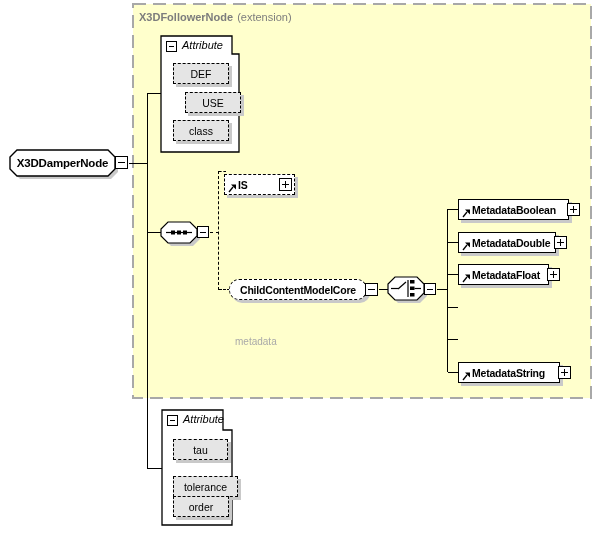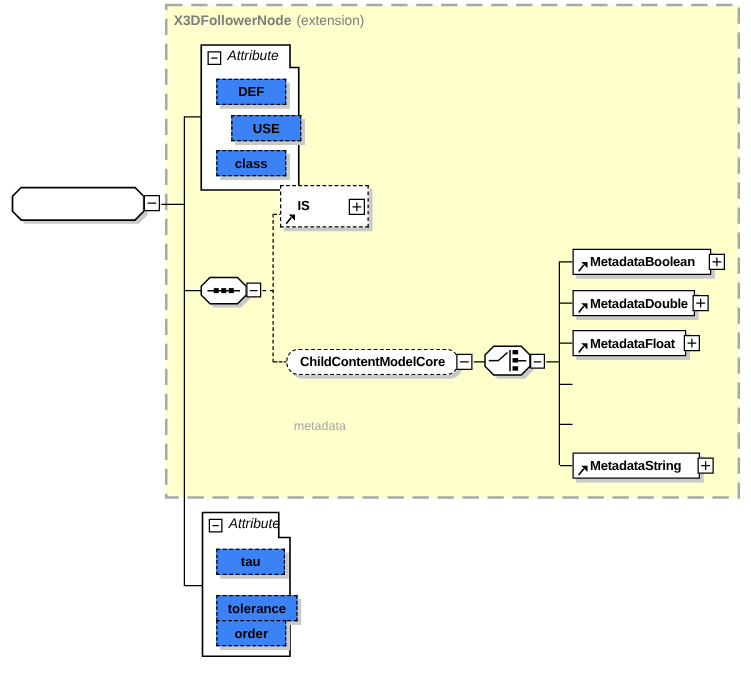--- a/index.html
+++ b/index.html
@@ -36,23 +36,23 @@
   
   .ln{position:absolute;background:#000;z-index:1;}
   .dash-h{position:absolute;border-top:1px dashed #000;height:0;z-index:1;}
   .dash-v{position:absolute;border-left:1px dashed #000;width:0;z-index:1;}
   
   .ext-title{position:absolute;left:139px;top:11px;font-size:11px;color:#7d7d7d;z-index:2;white-space:nowrap;}
   .ext-title .b{font-weight:bold;}
   .ext-title .s{margin-left:4px;font-weight:normal;}
   .attr-hdr{position:absolute;font-size:11px;font-style:italic;color:#000;z-index:4;white-space:nowrap;}
   .attr-item{
-    position:absolute;box-sizing:border-box;background:#3b82f6;border:1px dashed #000;
+    position:absolute;box-sizing:border-box;background:#e5e5e5;border:1px dashed #000;
     box-shadow:3px 3px 0 0 #c9c9c9;display:flex;align-items:center;justify-content:center;
-    font-size:10.5px;font-weight:bold;z-index:4;white-space:nowrap;
+    font-size:10.5px;font-weight:normal;z-index:4;white-space:nowrap;
   }
   .annot{position:absolute;font-size:10px;color:#a9a9a9;z-index:2;white-space:nowrap;margin-top:30px;}
   .rootlbl{
     position:absolute;left:10px;top:150px;width:105px;height:26px;display:flex;align-items:center;
     justify-content:center;font-size:11.5px;font-weight:bold;z-index:3;white-space:nowrap;letter-spacing:-0.2px;
   }
 </style>
 </head>
 <body>
 
@@ -82,20 +82,21 @@
 
   <div class="dash-h" style="left:210px;top:232px;width:9px;"></div>
   <div class="dash-v" style="left:218px;top:171px;height:119px;"></div>
   <div class="dash-h" style="left:219px;top:171px;width:7px;"></div>
   <div class="dash-h" style="left:219px;top:289px;width:11px;"></div>
 
   <svg style="left:7px;top:147px;" width="122" height="36">
     <polygon points="13,6 104,6 111,13 111,25 104,32 13,32 6,25 6,13" fill="#c9c9c9"></polygon>
     <polygon points="10,3 101,3 108,10 108,22 101,29 10,29 3,22 3,10" fill="#ffffff" stroke="#000000" stroke-width="1.4"></polygon>
   </svg>
+  <div class="rootlbl">X3DDamperNode</div>
   <div class="ctrl flat" style="left:115px;top:156px;">
       <i class="h"></i>
     </div>
 
   <svg style="left:160px;top:35px;z-index:2;" width="82" height="120">
     <path d="M1,1 H72 V19 H79 V117 H1 Z" fill="#ffffff" stroke="#000000" stroke-width="1.3"></path>
   </svg>
   <div class="hdrminus" style="left:166px;top:41px;">
       <i></i>
     </div>
@@ -109,21 +110,21 @@
     <polygon points="10,3 32,3 39,10 39,17 32,24 10,24 3,17 3,10" fill="#ffffff" stroke="#000000" stroke-width="1.2"></polygon>
     <line x1="8" y1="13.5" x2="34" y2="13.5" stroke="#000000" stroke-width="1.2"></line>
     <rect x="13" y="11.5" width="4" height="4" fill="#000000"></rect>
     <rect x="19" y="11.5" width="4" height="4" fill="#000000"></rect>
     <rect x="25" y="11.5" width="4" height="4" fill="#000000"></rect>
   </svg>
   <div class="ctrl flat" style="left:197px;top:226px;width:12px;height:12px;">
       <i class="h" style="top:4.5px;"></i>
     </div>
 
-  <div class="elem dashed ref" style="left:224px;top:148px;width:71px;height:34px;">
+  <div class="elem dashed ref" style="left:224px;top:174px;width:71px;height:21px;">
     <svg class="arrow-ic" width="10" height="10">
       <line x1="2" y1="9" x2="6" y2="4" stroke="#000000" stroke-width="1.3"></line>
       <polygon points="4,1.5 9,1.5 9,6.5" fill="#000000"></polygon>
     </svg>
     <span>IS</span>
     <div class="ctrl flat inbox">
         <i class="h"></i>
         <i class="v"></i>
       </div>
   </div>

